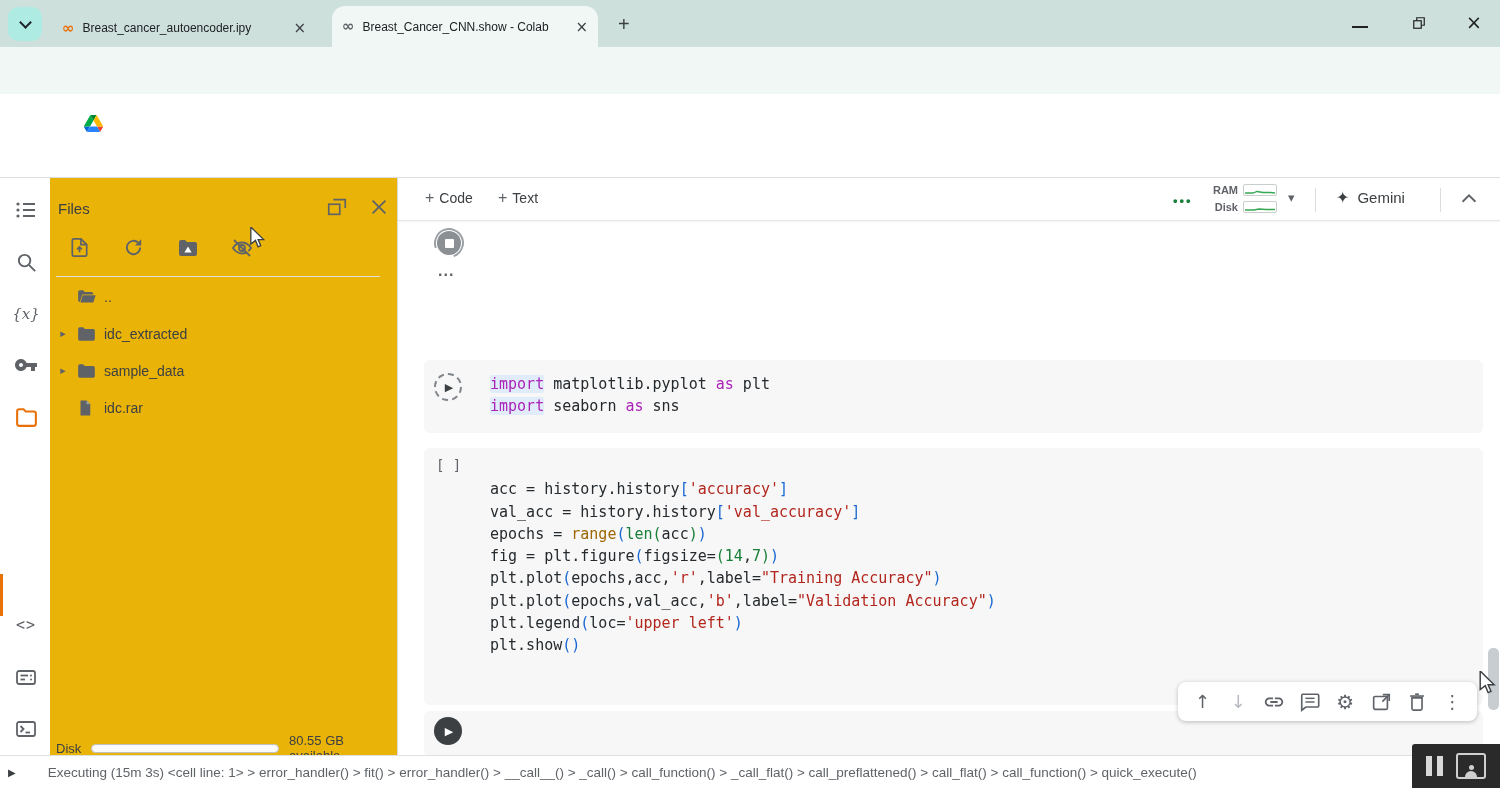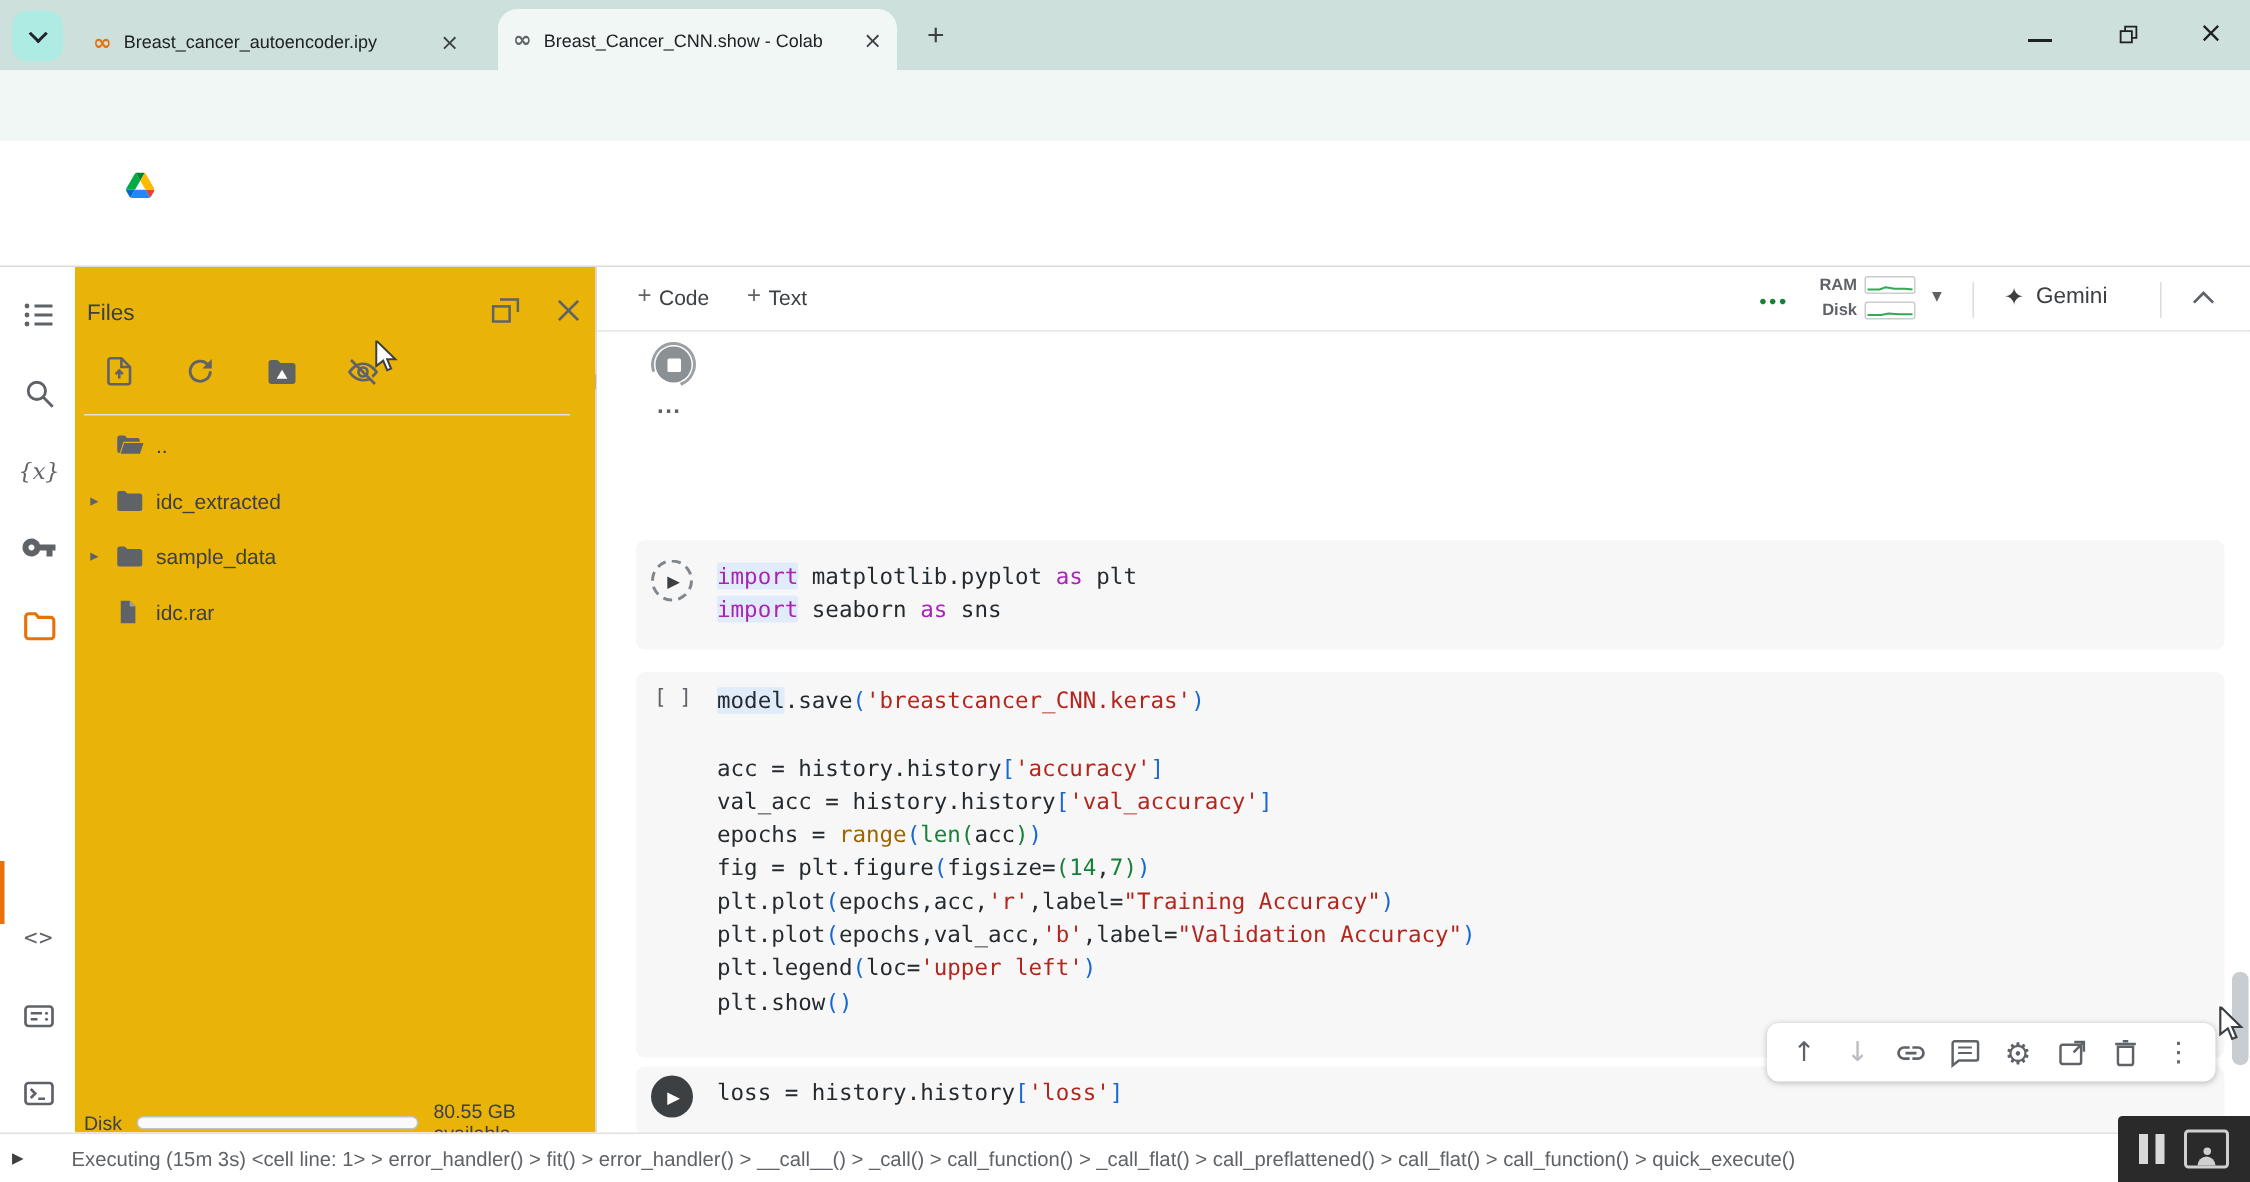--- a/index.html
+++ b/index.html
@@ -84,21 +84,21 @@
   .addbtn .plus { color:#5f6368; font-size:16px; }
   #exec-dots { color:#188038; font-size:13px; letter-spacing:2px; font-weight:bold; }
   .resline { display:flex; align-items:center; gap:5px; height:13px; }
   .reslabel { font-size:11px; color:#5f6368; width:28px; text-align:right;font-weight:bold; }
   .spark { width:34px; height:12px; border:1px solid #c8cecb; border-radius:2px; background:#fff; }
   .tb-sep { width:1px; height:24px; background:#dadce0; }
   #gemini { display:flex; align-items:center; gap:8px; font-size:15px; color:#3c4043; }
 
   .cell { left:26px; width:1059px; background:#f7f7f7; border-radius:6px; position:absolute; }
   .code { font-family:"DejaVu Sans Mono", monospace; font-size:15px; line-height:22.3px; color:#252a2e; }
-  .code-line { white-space:pre; }
+  .code-line { white-space:pre;margin-left:12px; }
   .tk-kw,.tk-kwh { color:#aa23b7; }
   .tk-kwh,.tk-dh { background:#e1ecfb; border-radius:2px; }
   .tk-d,.tk-dh { color:#252a2e; }
   .tk-s { color:#b3261e; }
   .tk-n { color:#188038; }
   .tk-ob { color:#9d6500; }
   .tk-gb { color:#188038; }
   .tk-pb { color:#1967d2; }
   .tk-pg { color:#188038; }
 
@@ -468,39 +468,37 @@
       </div>
     <div class="code" style="padding:13px 0 0 54px">
         <div class="code-line"><span class="tk-kwh">import</span><span class="tk-d"> matplotlib.pyplot </span><span class="tk-kw">as</span><span class="tk-d"> plt</span></div>
         <div class="code-line"><span class="tk-kwh">import</span><span class="tk-d"> seaborn </span><span class="tk-kw">as</span><span class="tk-d"> sns</span></div>
       </div>
   </div>
 
   <div class="cell" style="top:270px; height:257px">
     <div class="gutter">[ ]</div>
     <div class="code" style="padding:8px 0 0 54px">
-        <div class="code-line"><span class="tk-dh">model</span><span class="tk-d">.save</span><span class="tk-pb">(</span><span class="tk-s">'breastcancer_CNN.keras'</span><span class="tk-pb">)</span></div>
         <div class="code-line">&nbsp;</div>
         <div class="code-line"><span class="tk-d">acc = history.history</span><span class="tk-pb">[</span><span class="tk-s">'accuracy'</span><span class="tk-pb">]</span></div>
         <div class="code-line"><span class="tk-d">val_acc = history.history</span><span class="tk-pb">[</span><span class="tk-s">'val_accuracy'</span><span class="tk-pb">]</span></div>
         <div class="code-line"><span class="tk-d">epochs = </span><span class="tk-ob">range</span><span class="tk-pb">(</span><span class="tk-gb">len</span><span class="tk-pg">(</span><span class="tk-d">acc</span><span class="tk-pg">)</span><span class="tk-pb">)</span></div>
         <div class="code-line"><span class="tk-d">fig = plt.figure</span><span class="tk-pb">(</span><span class="tk-d">figsize=</span><span class="tk-pg">(</span><span class="tk-n">14</span><span class="tk-d">,</span><span class="tk-n">7</span><span class="tk-pg">)</span><span class="tk-pb">)</span></div>
         <div class="code-line"><span class="tk-d">plt.plot</span><span class="tk-pb">(</span><span class="tk-d">epochs,acc,</span><span class="tk-s">'r'</span><span class="tk-d">,label=</span><span class="tk-s">"Training Accuracy"</span><span class="tk-pb">)</span></div>
         <div class="code-line"><span class="tk-d">plt.plot</span><span class="tk-pb">(</span><span class="tk-d">epochs,val_acc,</span><span class="tk-s">'b'</span><span class="tk-d">,label=</span><span class="tk-s">"Validation Accuracy"</span><span class="tk-pb">)</span></div>
         <div class="code-line"><span class="tk-d">plt.legend</span><span class="tk-pb">(</span><span class="tk-d">loc=</span><span class="tk-s">'upper left'</span><span class="tk-pb">)</span></div>
         <div class="code-line"><span class="tk-d">plt.show</span><span class="tk-pb">(</span><span class="tk-pb">)</span></div>
       </div>
   </div>
 
   <div class="cell" style="top:533px; height:46px; overflow:hidden">
     <div class="runbtn filled glyph" style="top:6px">
         <span class="tri">▶</span>
       </div>
     <div class="code" style="padding:6px 0 0 54px">
-        <div class="code-line"><span class="tk-d">loss = history.history</span><span class="tk-pb">[</span><span class="tk-s">'loss'</span><span class="tk-pb">]</span></div>
       </div>
   </div>
 </div>
 
 <div id="cell-toolbar" class="abs">
   <span class="ctb-ic glyph">↑</span>
   <span class="ctb-ic glyph disabled">↓</span>
   <span class="ctb-ic">
     <svg class="ic" width="22" height="22" viewBox="0 0 24 24">
         <path d="M3.9 12c0-1.71 1.39-3.1 3.1-3.1h4V7H7c-2.76 0-5 2.24-5 5s2.24 5 5 5h4v-1.9H7c-1.71 0-3.1-1.39-3.1-3.1zM8 13h8v-2H8v2zm9-6h-4v1.9h4c1.71 0 3.1 1.39 3.1 3.1s-1.39 3.1-3.1 3.1h-4V17h4c2.76 0 5-2.24 5-5s-2.24-5-5-5z" fill="#5f6368"></path>

